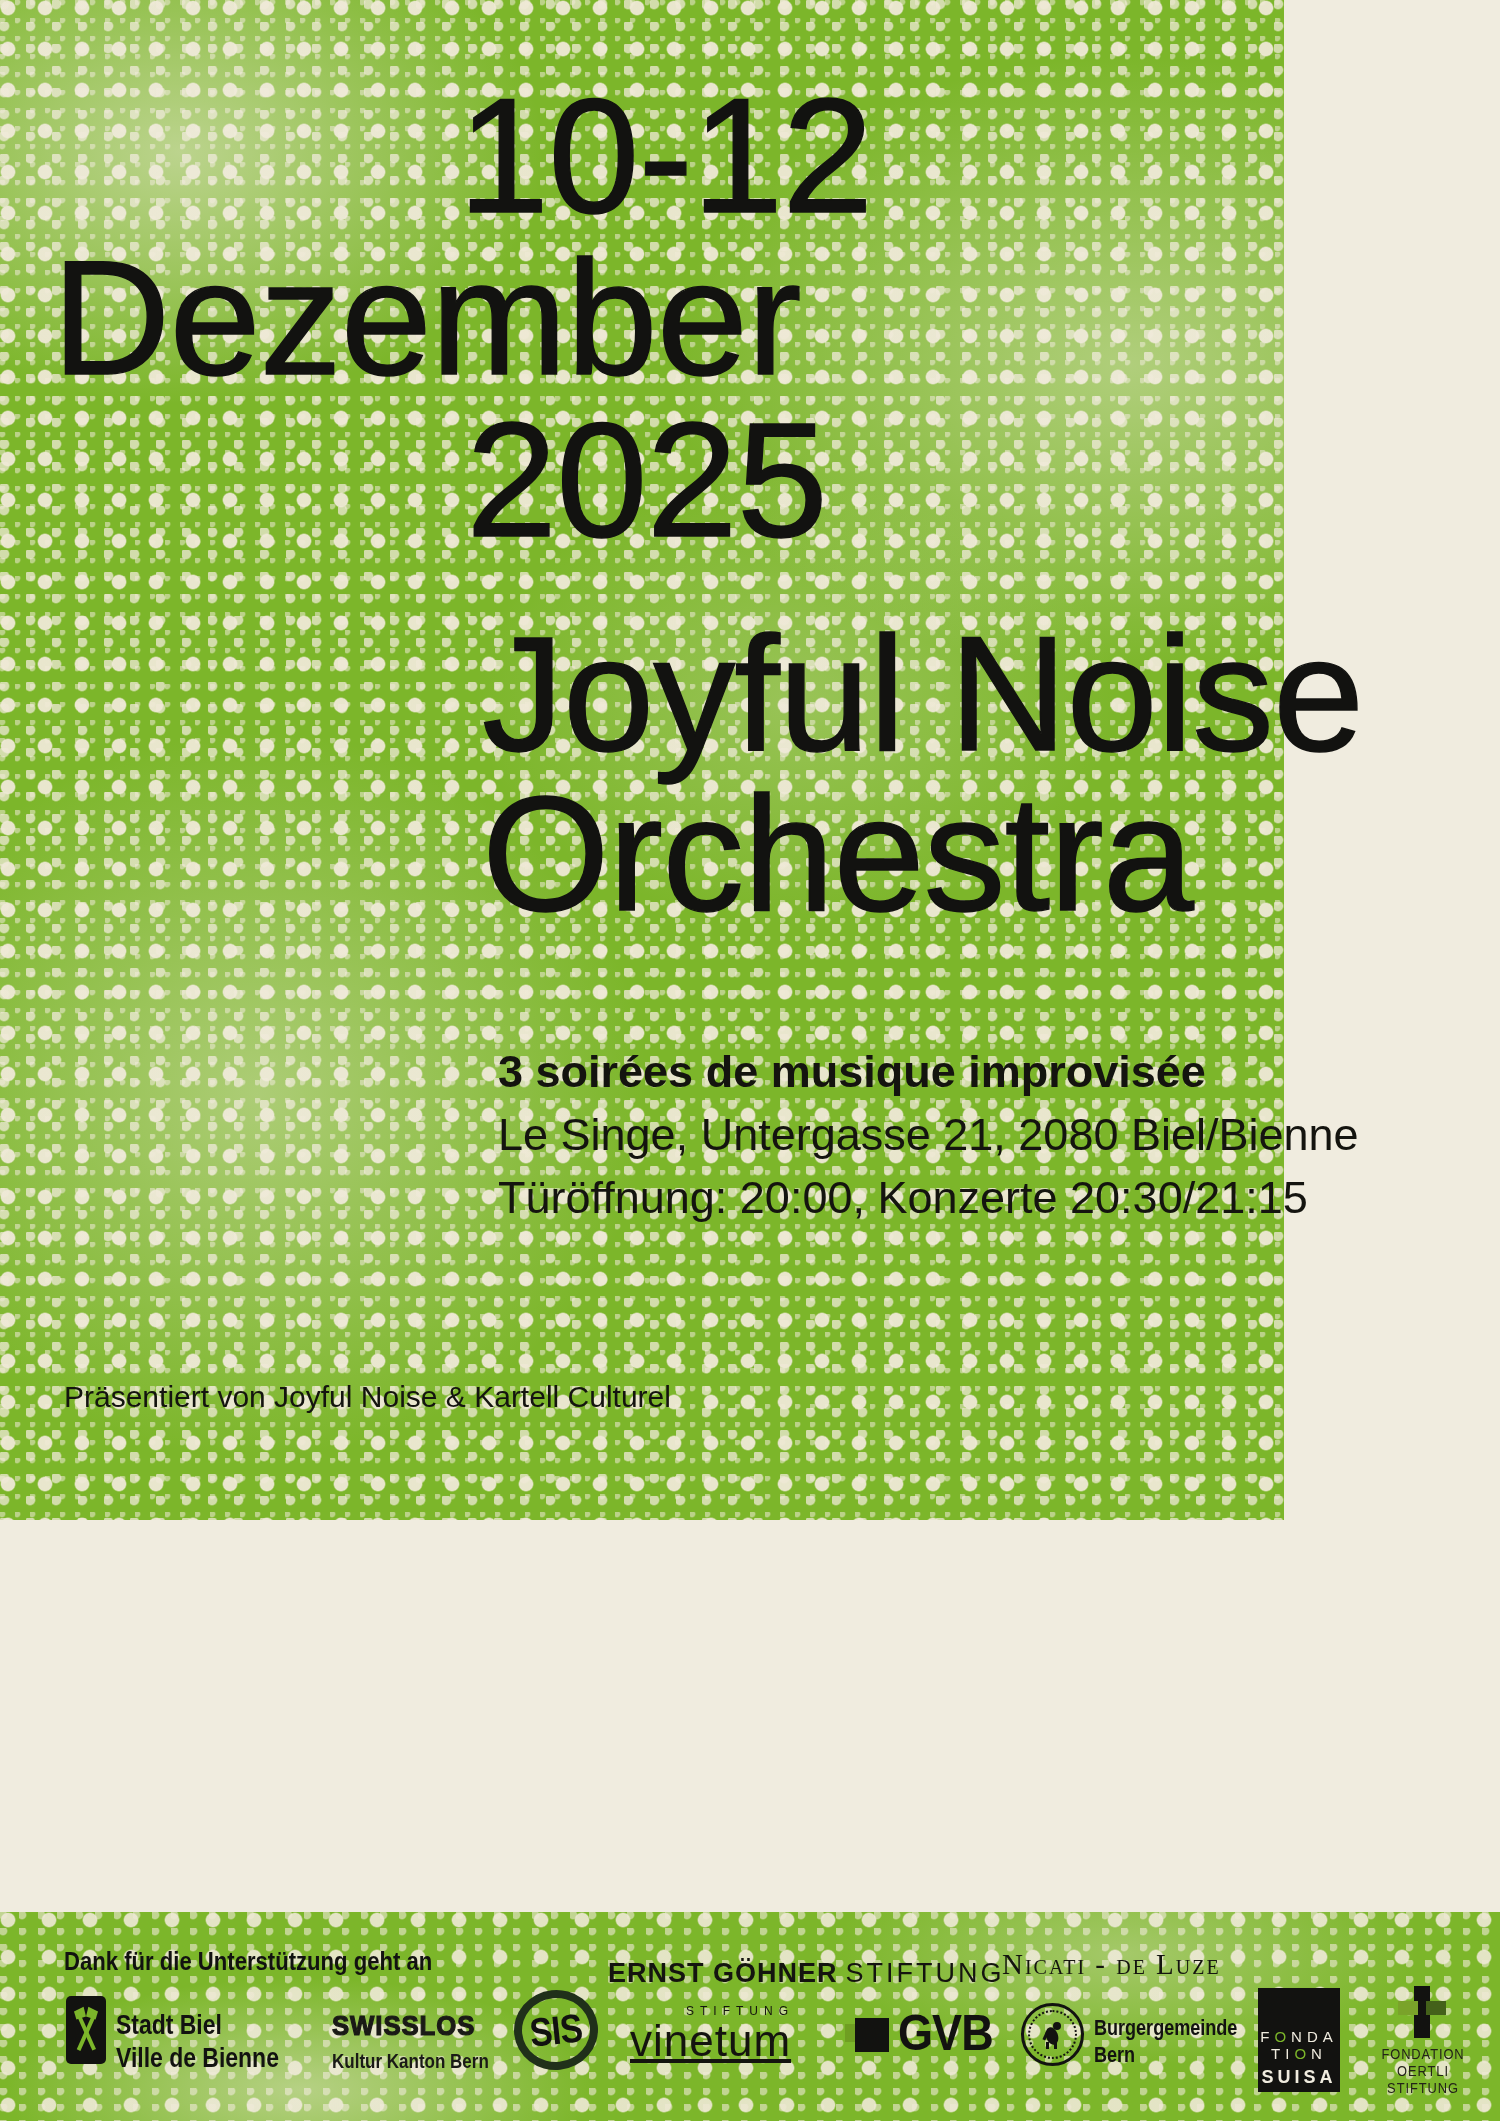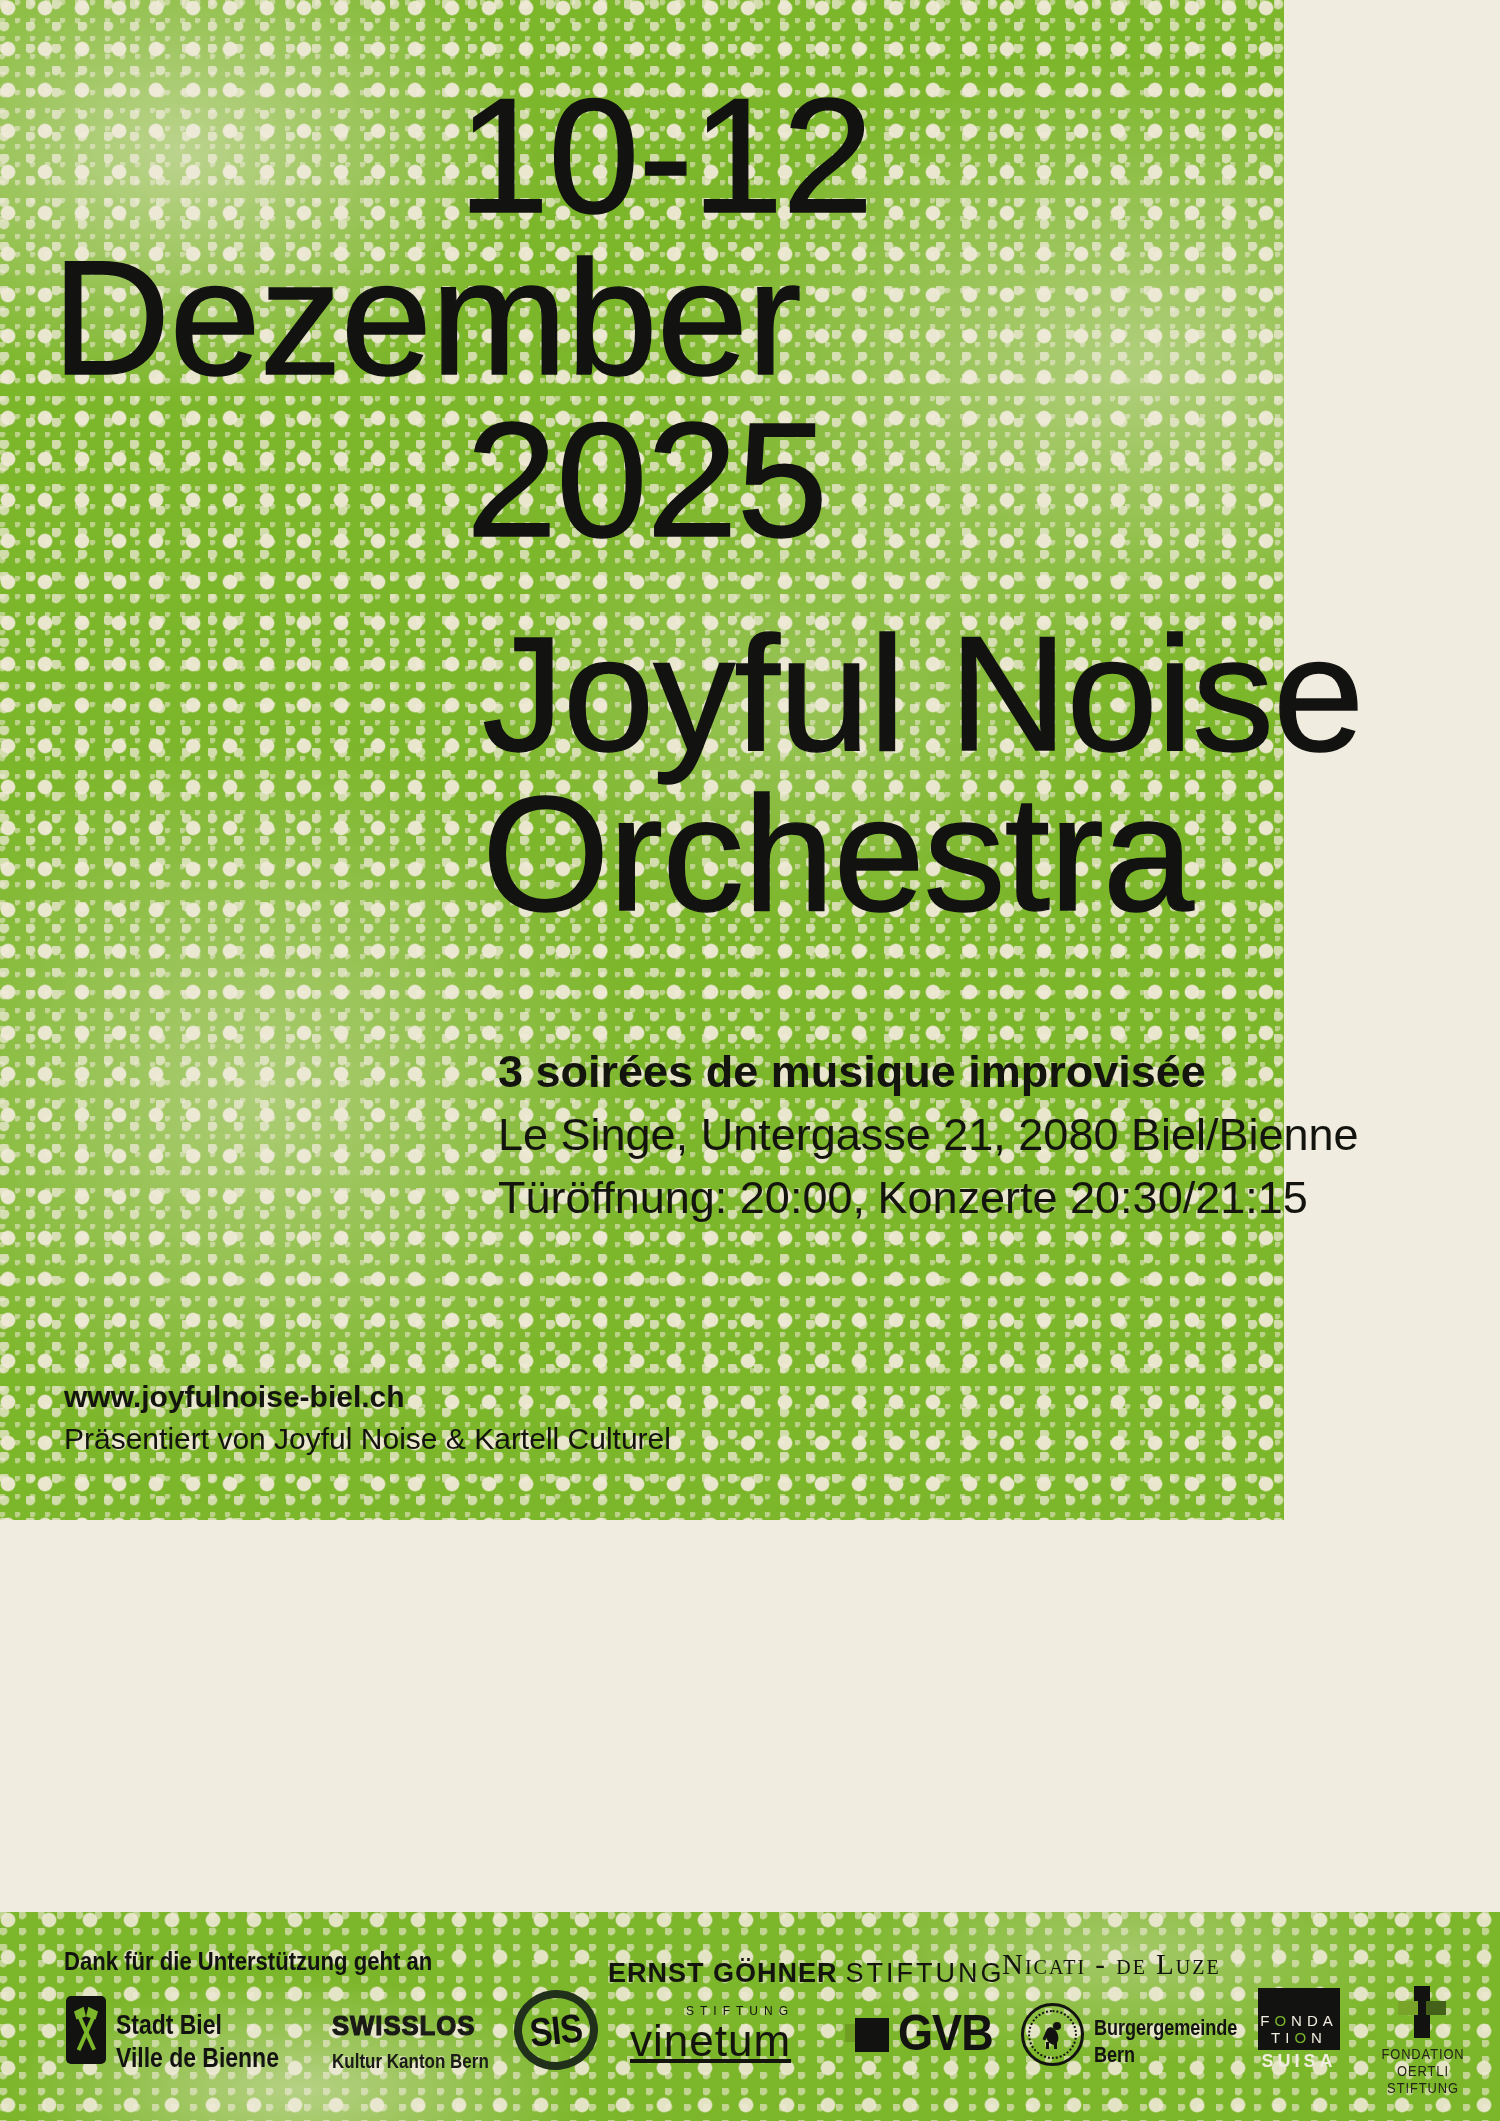--- a/index.html
+++ b/index.html
@@ -61,21 +61,21 @@
   .vinetum{left:630px;top:2004px;width:190px;}
   .vinetum .stiftung{font-size:12px;letter-spacing:6px;padding-left:56px;color:#14140f;white-space:nowrap;}
   .vinetum .word{font-size:44px;letter-spacing:1px;line-height:46px;color:#14140f;white-space:nowrap;text-decoration:underline;}
   .gvb-icon{left:845px;top:2010px;width:46px;height:46px;}
   .gvb-icon .gq{position:absolute;left:0;top:14px;width:18px;height:18px;background:#6f9e22;}
   .gvb-icon .bq{position:absolute;left:10px;top:8px;width:34px;height:34px;background:#121210;}
   .gvb-text{left:898px;top:2004px;font-size:50px;font-weight:700;letter-spacing:-1px;transform:scaleX(.9);transform-origin:0 0;color:#121210;}
   .bg-seal{left:1021px;top:2003px;width:57px;height:57px;border:3px solid #121210;border-radius:50%;display:flex;align-items:center;justify-content:center;}
   .bg-seal .ring{position:absolute;inset:4px;border:2px dotted #121210;border-radius:50%;}
   .bg-text{left:1094px;top:2014px;font-size:22px;font-weight:700;line-height:27px;transform:scaleX(.82);transform-origin:0 0;white-space:nowrap;color:#121210;}
-  .suisa{left:1258px;top:1988px;width:82px;height:62px;background:#121210;color:#f0ecdf;text-align:center;box-sizing:border-box;padding-top:24px;}
+  .suisa{left:1258px;top:1988px;width:82px;height:104px;background:#121210;color:#f0ecdf;text-align:center;box-sizing:border-box;padding-top:40px;}
   .suisa .s1{font-size:15px;letter-spacing:5px;line-height:17px;}
   .suisa .s3{margin-top:5px;font-size:18px;font-weight:700;letter-spacing:4px;}
   .suisa .g{color:#7cb62a;}
   .oertli-icon{left:1398px;top:1986px;width:48px;height:52px;}
   .oertli-icon .v{position:absolute;left:16px;top:0;width:16px;height:52px;background:#121210;}
   .oertli-icon .hg{position:absolute;left:0;top:15px;width:20px;height:14px;background:#7aa32a;}
   .oertli-icon .hd{position:absolute;left:28px;top:15px;width:20px;height:14px;background:#44611a;}
   .oertli-text{left:1364px;top:2046px;width:118px;text-align:center;font-size:14px;letter-spacing:1px;line-height:17px;color:#232318;transform:scaleX(.92);transform-origin:50% 0;}
 </style>
 </head>
@@ -90,21 +90,20 @@
     <div class="abs title t-joyful">Joyful Noise</div>
     <div class="abs title t-orch">Orchestra</div>
 
     <div class="abs infoblock">
       <div class="b">3 soirées de musique improvisée</div>
       <div>Le Singe, Untergasse 21, 2080 Biel/Bienne</div>
       <div>Türöffnung: 20:00, Konzerte 20:30/21:15</div>
     </div>
 
     <div class="abs siteblock">
-      <div class="b">www.joyfulnoise-biel.ch</div>
       <div>Präsentiert von Joyful Noise &amp; Kartell Culturel</div>
     </div>
   </div>
 
   <div class="sec-cream">
     
     
 
     
     

